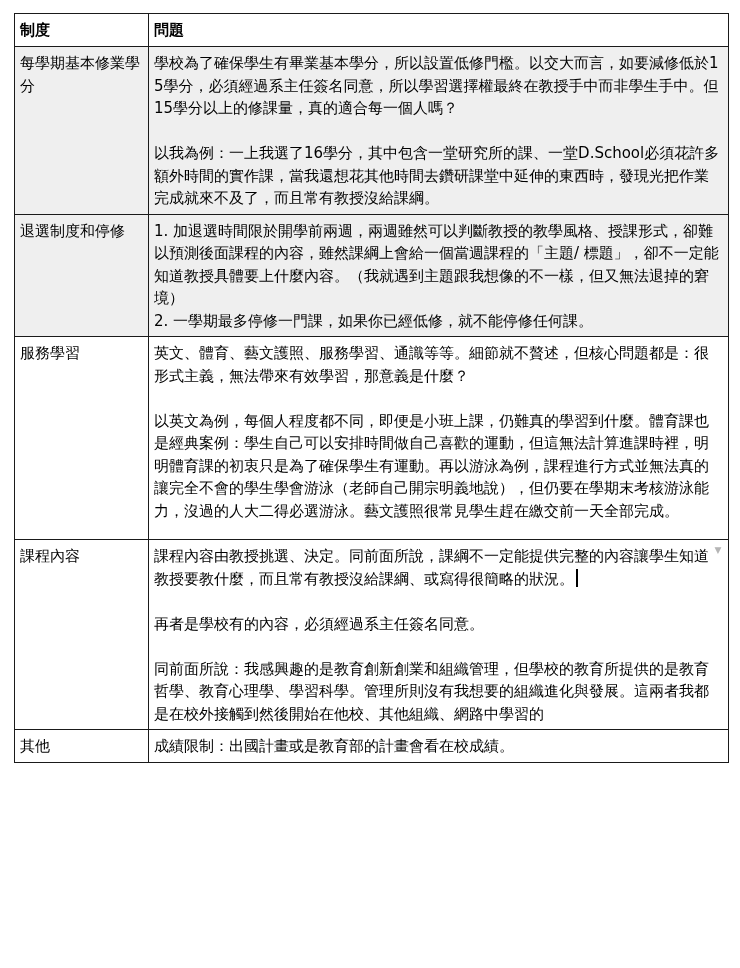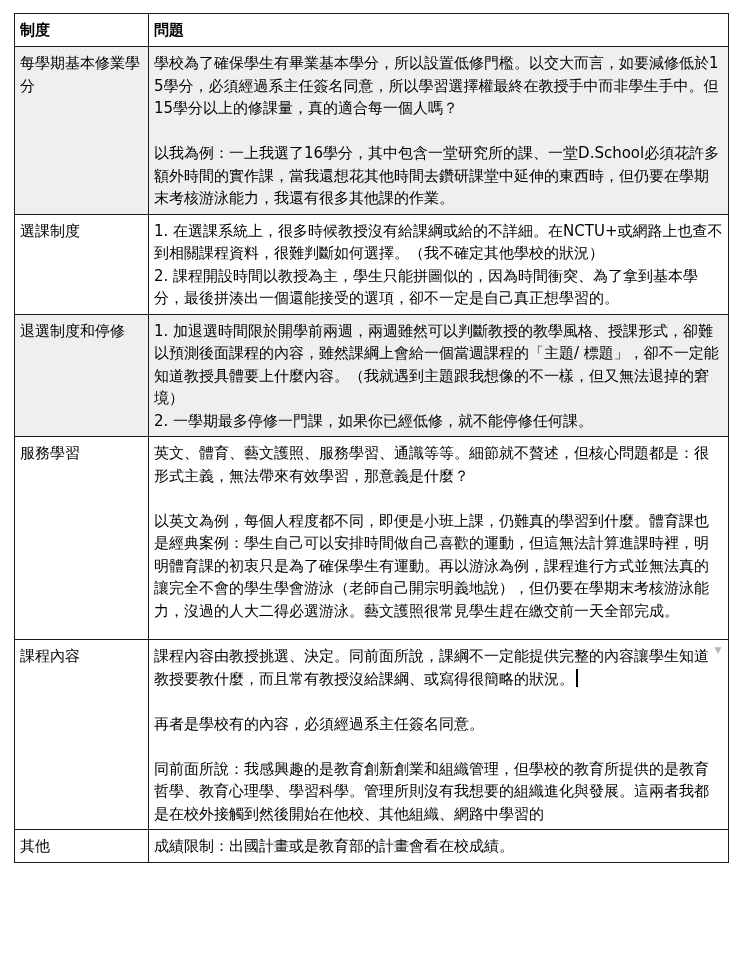--- a/index.html
+++ b/index.html
@@ -43,31 +43,24 @@
       <tr>
     <th>制度</th>
     <th>問題</th>
   </tr>
 
   <tr class="gray r1">
     <td>每學期基本修業學分</td>
     <td>
       <span class="para">學校為了確保學生有畢業基本學分，所以設置低修門檻。以交大而言，如要減修低於15學分，必須經過系主任簽名同意，所以學習選擇權最終在教授手中而非學生手中。但15學分以上的修課量，真的適合每一個人嗎？</span>
       <span class="gap"></span>
-      <span class="para">以我為例：一上我選了16學分，其中包含一堂研究所的課、一堂D.School必須花許多額外時間的實作課，當我還想花其他時間去鑽研課堂中延伸的東西時，但仍要在學期末考核游泳能力，我還有很多其他課的作業。</span>
+      <span class="para">以我為例：一上我選了16學分，其中包含一堂研究所的課、一堂D.School必須花許多額外時間的實作課，當我還想花其他時間去鑽研課堂中延伸的東西時，發現光把作業完成就來不及了，而且常有教授沒給課綱。</span>
     </td>
   </tr>
 
-  <tr class="white r2">
-    <td>選課制度</td>
-    <td>
-      <span class="para">1. 在選課系統上，很多時候教授沒有給課綱或給的不詳細。在NCTU+或網路上也查不到相關課程資料，很難判斷如何選擇。（我不確定其他學校的狀況）</span>
-      <span class="para">2. 課程開設時間以教授為主，學生只能拼圖似的，因為時間衝突、為了拿到基本學分，最後拼湊出一個還能接受的選項，卻不一定是自己真正想學習的。</span>
-    </td>
-  </tr>
 
   <tr class="gray r3">
     <td>退選制度和停修</td>
     <td>
       <span class="para">1. 加退選時間限於開學前兩週，兩週雖然可以判斷教授的教學風格、授課形式，卻難以預測後面課程的內容，雖然課綱上會給一個當週課程的「主題/ 標題」，卻不一定能知道教授具體要上什麼內容。（我就遇到主題跟我想像的不一樣，但又無法退掉的窘境）</span>
       <span class="para">2. 一學期最多停修一門課，如果你已經低修，就不能停修任何課。</span>
     </td>
   </tr>
 
   <tr class="white r4">

